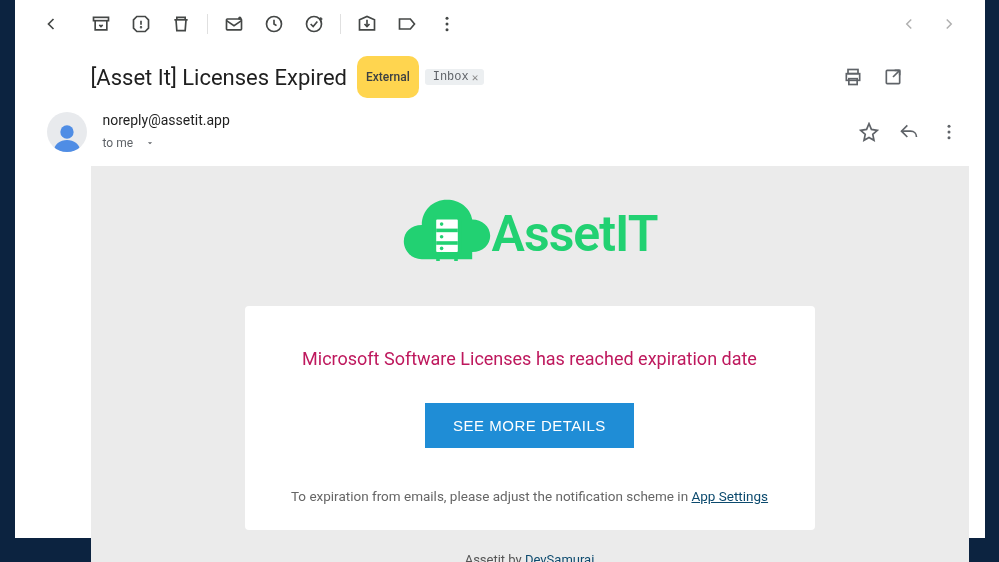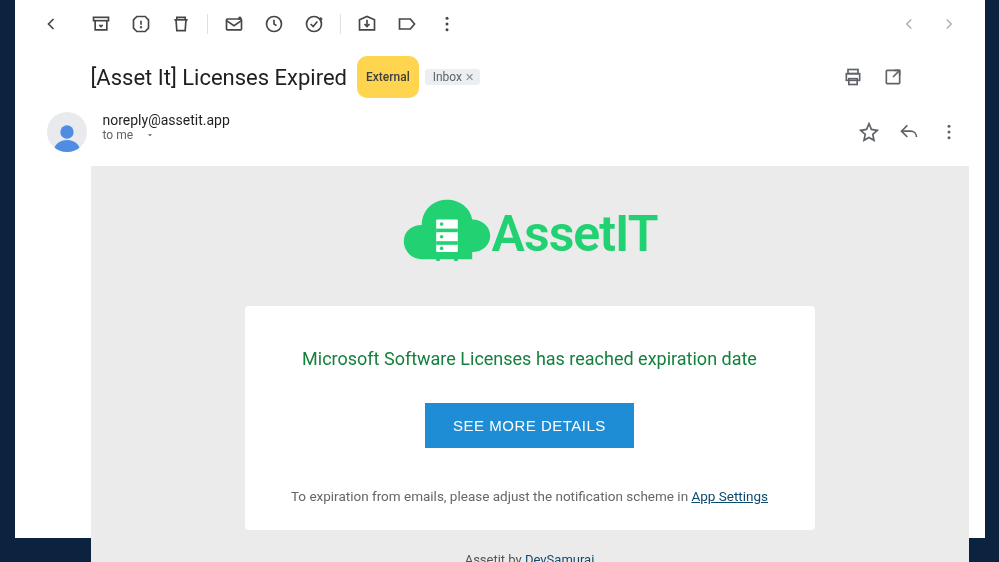--- a/index.html
+++ b/index.html
@@ -65,20 +65,21 @@
   }
   .badge-inbox {
     background: #eceff1;
     color: #5f6368;
     font-size: 12px;
     padding: 1px 6px 1px 8px;
     border-radius: 3px;
     display: inline-flex;
     align-items: center;
     gap: 3px;
+    font-family: Liberation Mono, monospace;
   }
   .badge-inbox .x { font-size: 11px; cursor: pointer; color:#888; }
   .subject-spacer { flex: 1; }
   .subject-row .icon-btn {
     width: 40px; height: 40px;
     display:inline-flex; align-items:center; justify-content:center;
     color:#5f6368; cursor:pointer; border-radius:50%;
   }
   
   .sender-row {
@@ -91,21 +92,21 @@
     border-radius: 50%;
     background: #e8eaed;
     display:flex; align-items:flex-end; justify-content:center;
     overflow:hidden;
     margin-right: 16px;
     flex-shrink:0;
   }
   .avatar svg { width: 32px; height: 32px; }
   .sender-meta { flex:1; }
   .sender-name { font-size: 14px; font-weight: 400; color:#1f1f1f; }
-  .to-line { font-size: 12px; color:#5f6368; display:flex; align-items:center; gap:12px; cursor:pointer;}
+  .to-line { font-size: 12px; color:#5f6368; display:flex; align-items:center; gap:12px; cursor:pointer;margin-top:8px;}
   .sender-actions { display:flex; align-items:center; }
   .sender-actions .icon-btn {
     width:40px; height:40px; display:inline-flex; align-items:center; justify-content:center;
     color:#5f6368; cursor:pointer; border-radius:50%;
   }
   
   .email-body {
     background: #ebebeb;
     margin: 0 16px 0 76px;
     padding: 24px 0 12px;
@@ -125,21 +126,21 @@
   }
   .card {
     background:#fff;
     width: 570px;
     margin: 0 auto;
     padding: 42px 28px 26px;
     border-radius: 4px;
   }
   .card-msg {
     font-size: 18px;
-    color:#15803d;
+    color:#be185d;
     margin-bottom: 34px;
   }
   .cta {
     display:inline-block;
     background:#1f8dd6;
     color:#fff;
     font-size: 15px;
     letter-spacing: 0.5px;
     padding: 14px 28px;
     border:none;

